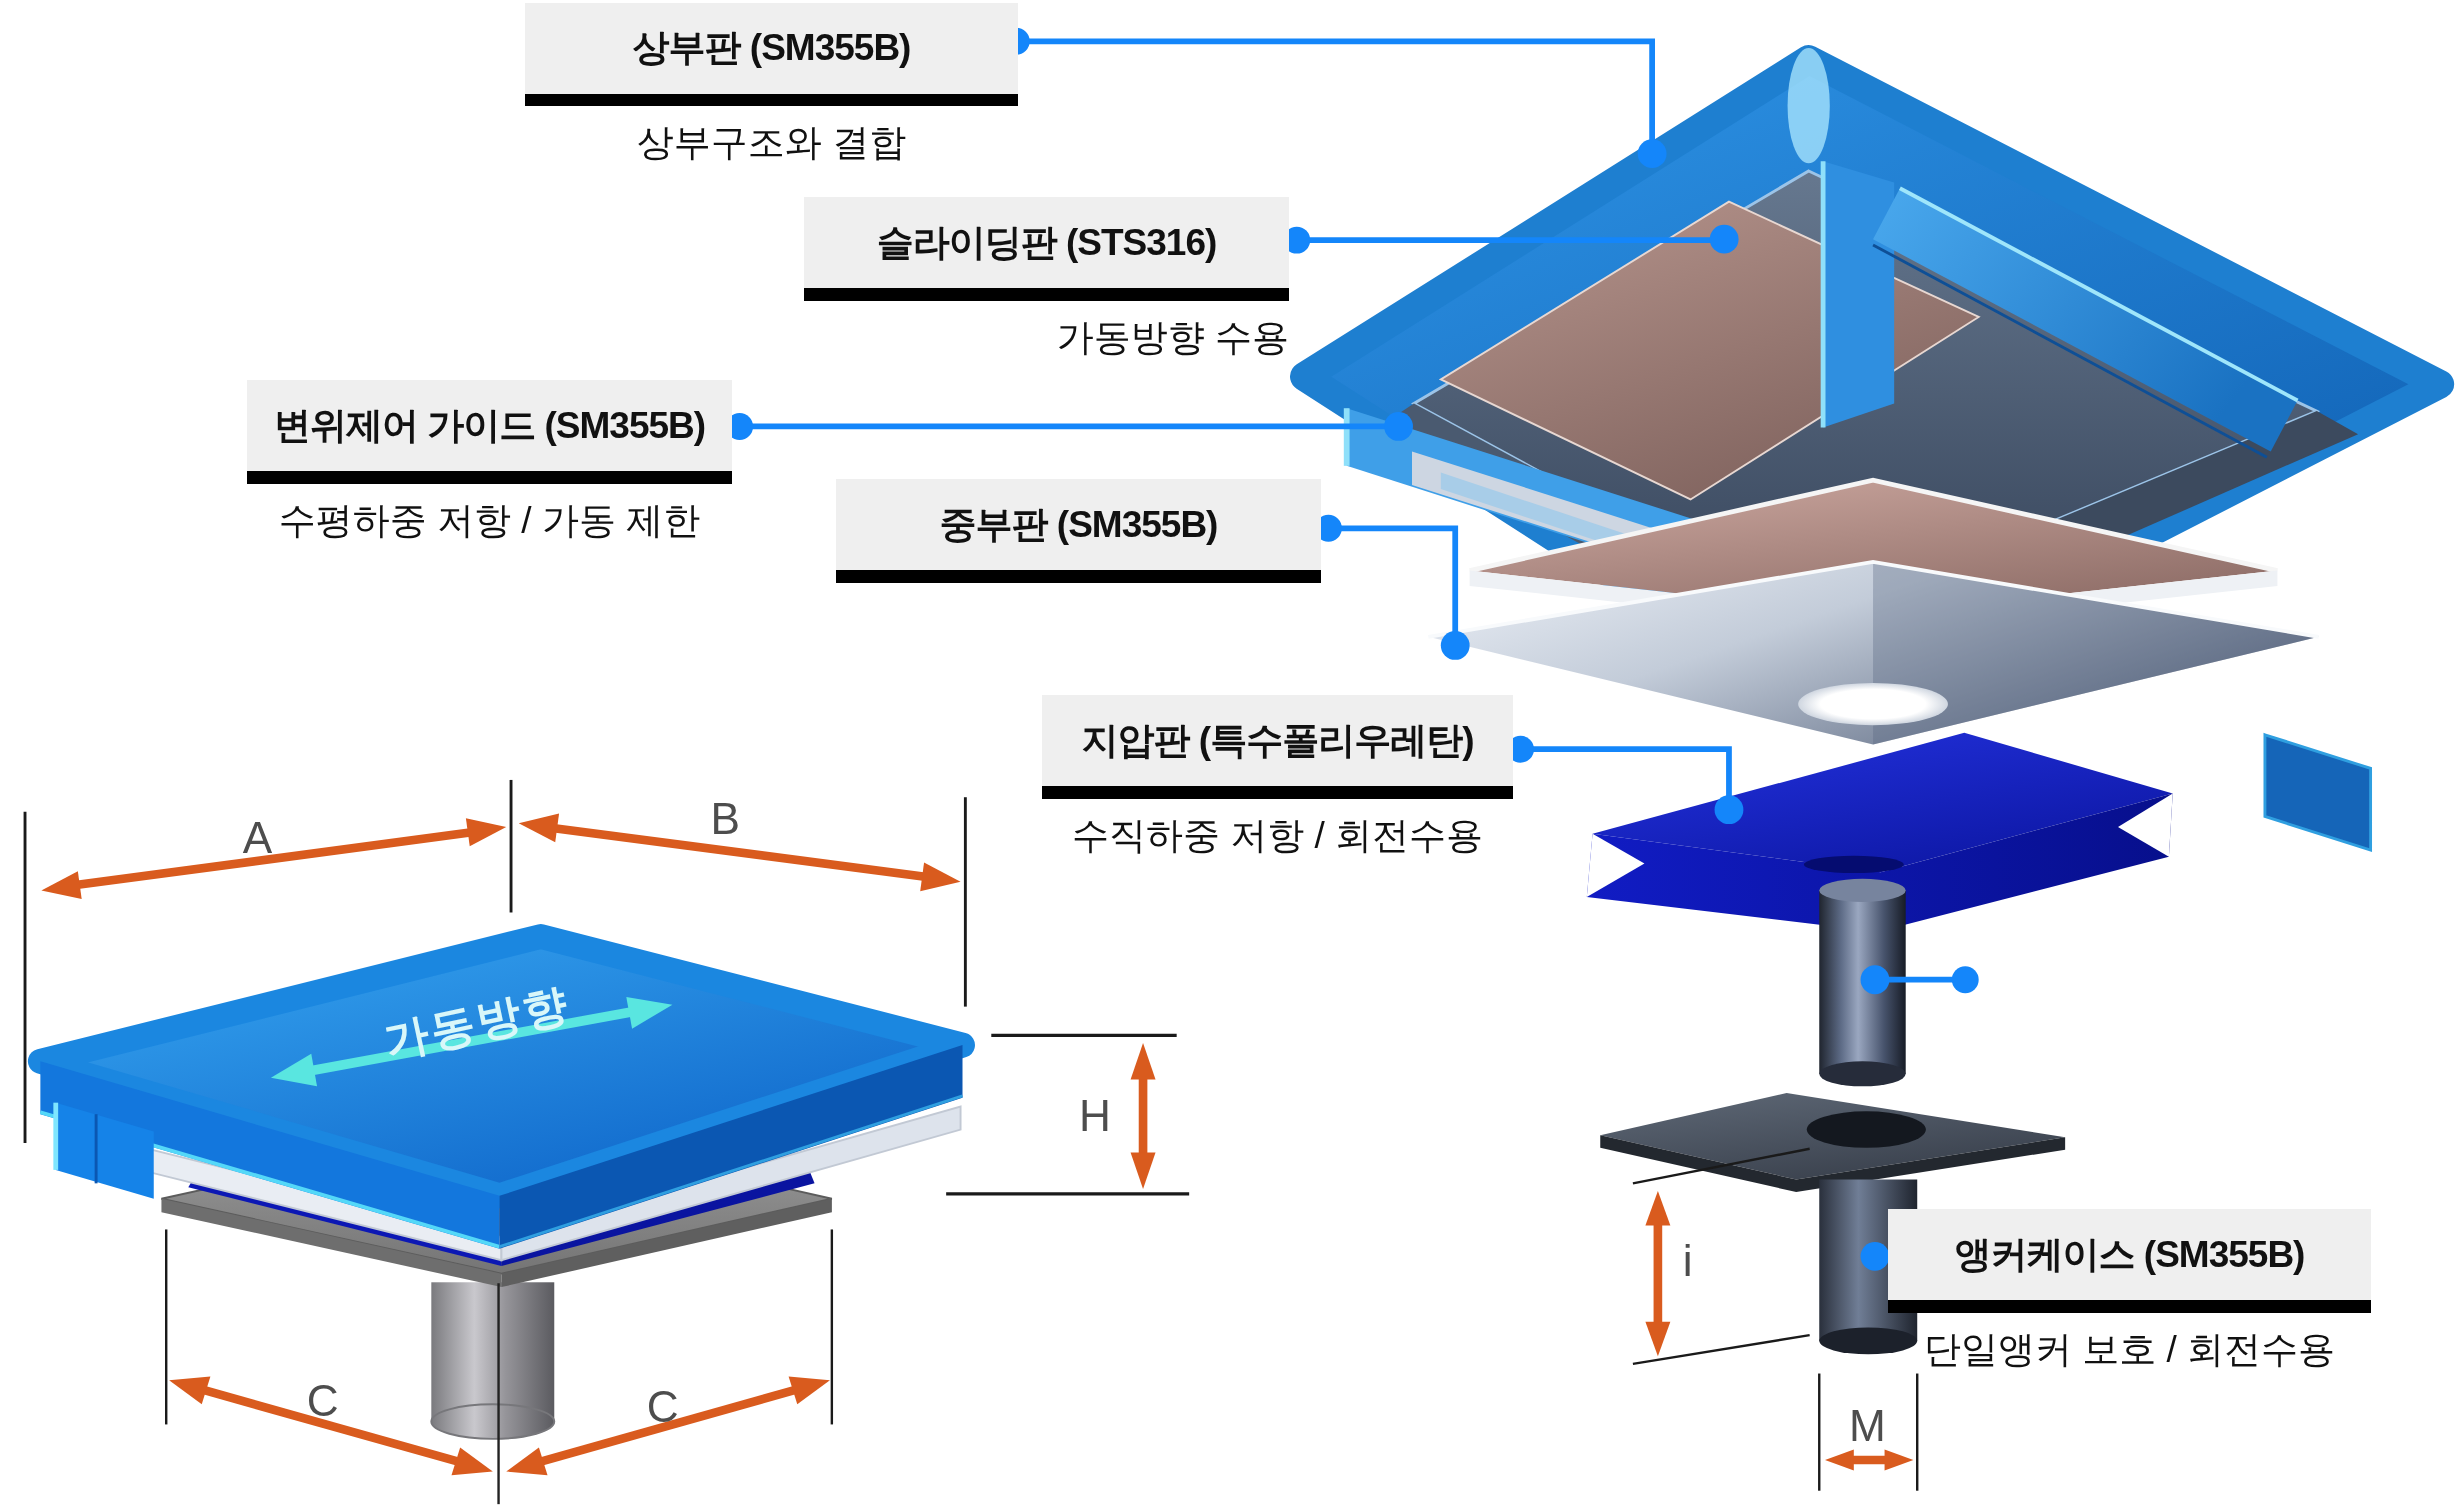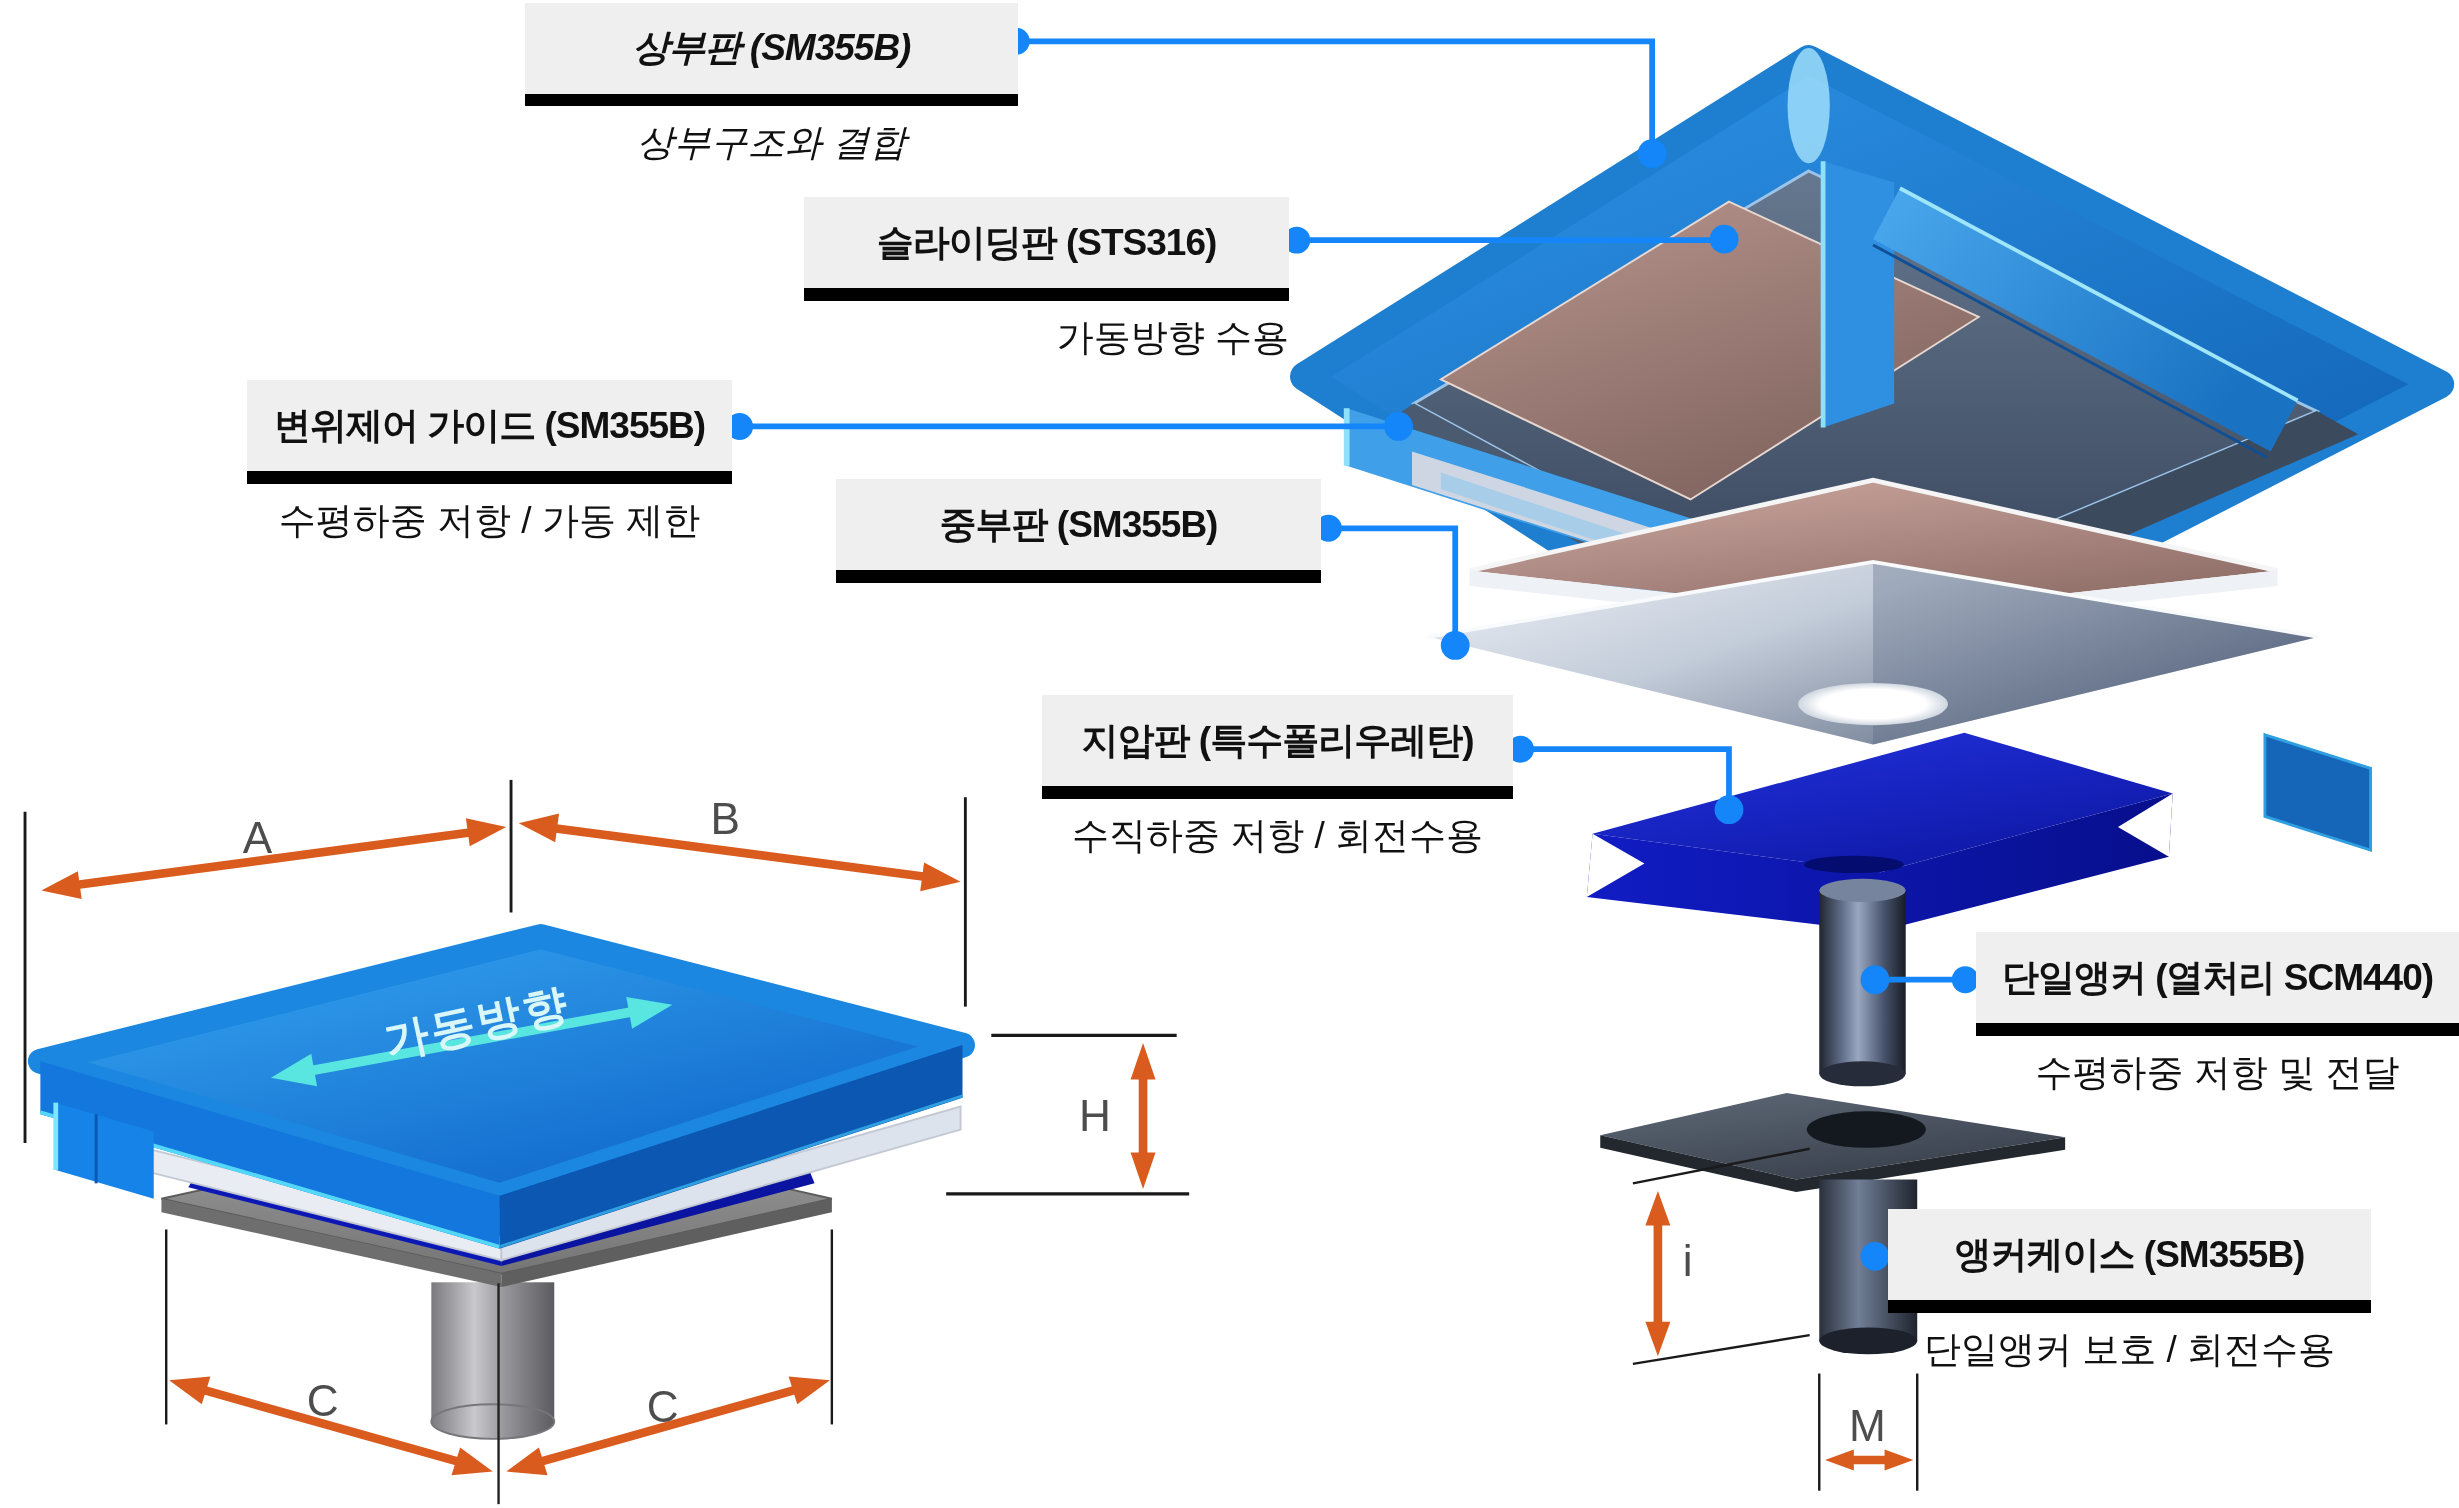--- a/index.html
+++ b/index.html
@@ -259,21 +259,21 @@
       <text class="dimletter" x="268" y="888">A</text>
       <text class="dimletter" x="755" y="868">B</text>
       <text class="dimletter" x="336" y="1474">C</text>
       <text class="dimletter" x="690" y="1480">C</text>
       <text class="dimletter" x="1140" y="1178">H</text>
       <text class="dimletter" x="1757" y="1328">i</text>
       <text class="dimletter" x="1944" y="1500">M</text>
     </g>
   </svg>
 
-  <div class="label-group" style="left:525px;top:2.9px;width:493px;font-style:italic;">
+  <div class="label-group" style="left:525px;top:2.9px;width:493px;">
     <div class="lbox">
         <span>상부판 (SM355B)</span>
       </div>
     <div class="lbar"></div>
     <div class="ldesc">상부구조와 결합</div>
   </div>
 
   <div class="label-group" style="left:804px;top:197px;width:485px;text-align:right;">
     <div class="lbox">
         <span>슬라이딩판 (STS316)</span>
@@ -298,27 +298,20 @@
   </div>
 
   <div class="label-group" style="left:1042px;top:695px;width:471px;">
     <div class="lbox">
         <span>지압판 (특수폴리우레탄)</span>
       </div>
     <div class="lbar"></div>
     <div class="ldesc">수직하중 저항 / 회전수용</div>
   </div>
 
-  <div class="label-group" style="left:1976px;top:932px;width:483px;">
-    <div class="lbox">
-        <span>단일앵커 (열처리 SCM440)</span>
-      </div>
-    <div class="lbar"></div>
-    <div class="ldesc">수평하중 저항 및 전달</div>
-  </div>
 
   <div class="label-group" style="left:1888px;top:1209px;width:483px;">
     <div class="lbox">
         <span>앵커케이스 (SM355B)</span>
       </div>
     <div class="lbar"></div>
     <div class="ldesc">단일앵커 보호 / 회전수용</div>
   </div>
 
 </div>

